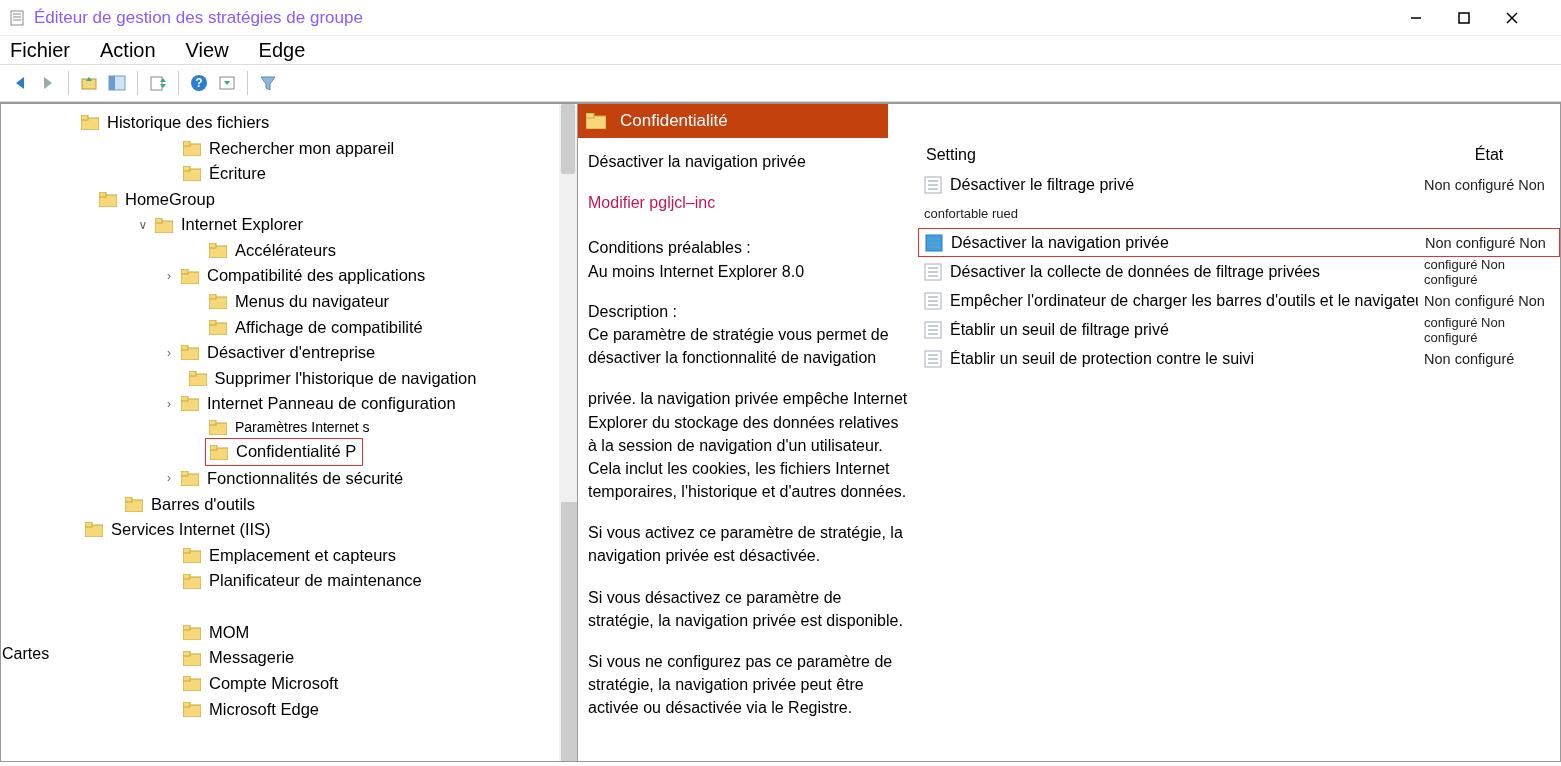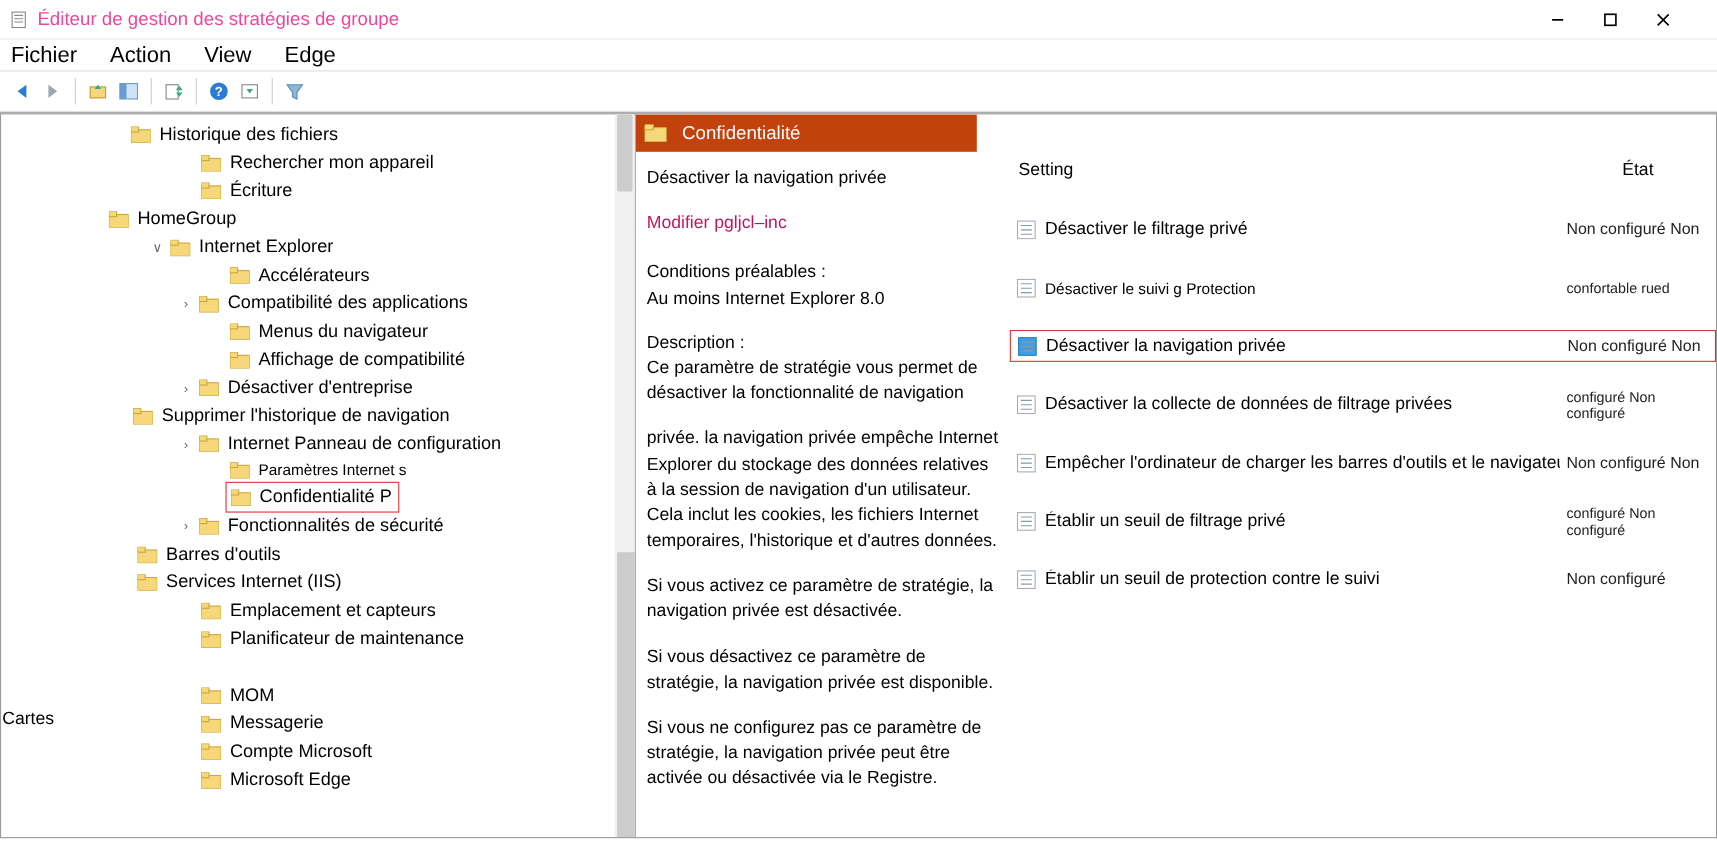--- a/index.html
+++ b/index.html
@@ -1,20 +1,20 @@
 <!DOCTYPE html>
 <html><head>
 <meta charset="utf-8">
 <style>
   * { box-sizing: border-box; margin: 0; padding: 0; }
   body { font-family: "Segoe UI", Arial, sans-serif; font-size: 14px; background: #fff; color: #000; width:1561px; height:766px; overflow:hidden; position:relative;}
   
   .titlebar { display:flex; align-items:center; height:36px; padding:0 8px; border-bottom:1px solid #eee;}
   .titlebar .app-icon { width:18px; height:18px; margin-right:8px; display:inline-block;}
-  .titlebar .title { font-size:17px; color:#ec4899;}
+  .titlebar .title { font-size:17px; color:#8b5cf6;}
   .titlebar .spacer { flex:1;}
   .titlebar .win-btn { width:48px; text-align:center; font-size:14px; color:#222; cursor:pointer;}
   
   .menubar { display:flex; align-items:center; height:28px; padding:0 10px; font-size:20px;}
   .menubar .menu-item { margin-right:30px; cursor:pointer;}
   
   .toolbar { display:flex; align-items:center; height:38px; padding:0 8px; border-top:1px solid #ddd; border-bottom:1px solid #ddd; gap:4px;}
   .toolbar .tb-btn { width:24px; height:24px; display:flex; align-items:center; justify-content:center; cursor:pointer;}
   .toolbar .sep { width:1px; height:24px; background:#ccc; margin:0 4px;}
   
@@ -37,21 +37,21 @@
   .desc-col { width:340px; padding:12px 8px 0 10px; font-size:16px; line-height:1.45;}
   .desc-col .policy-name { margin-bottom:18px;}
   .desc-col .edit-link { color:#be185d; margin-bottom:22px; }
   
   .list-col { flex:1; position:relative; padding-top:8px;}
   .list-headers { display:flex; font-size:16px; padding:0 0 6px 0;}
   .col-setting { width:500px; padding-left:8px;}
   .col-state { flex:1; text-align:center;}
   
   .list-rows { position:relative;}
-  .list-row { display:flex; align-items:center; height:29px; font-size:16px;margin-top:24px;}
+  .list-row { display:flex; align-items:center; height:29px; font-size:16px;}
   .list-row .setting-cell { width:500px; display:flex; align-items:center; padding-left:6px; overflow:hidden; white-space:nowrap;}
   .list-row .state-cell { flex:1; font-size:14.5px; color:#222; padding-left:6px;}
   .setting-icon { width:18px; height:18px; margin-right:8px; flex-shrink:0;}
   .list-row.hl { border:1px solid #d33; }
   .list-row.hl .setting-icon rect { fill:#3aa0e8; stroke:#2a7db8;}
   
   .right-scroll { position:absolute; left:560px; top:398px; width:18px; height:260px; background:#ccc;}
   
   .orphan { position:absolute; left:2px; top:645px; font-size:16px;}
   
@@ -146,21 +146,21 @@
       <svg width="20" height="20">
         <polygon points="3,4 17,4 12,11 12,17 8,15 8,11" fill="#8fb7d8" stroke="#5a8ab5"></polygon>
       </svg>
     </span>
 </div>
 
 <div class="content">
 
   <div class="tree-panel">
     <div class="tree" id="tree">
-        <div class="tree-row" style="padding-left: 114px; align-items: flex-end;">
+        <div class="tree-row" style="padding-left: 76px; align-items: flex-end;">
           <span class="label-wrap">
             <span class="folder-icon">
               <svg width="18" height="15">
                 <rect x="0" y="3" width="18" height="12" fill="#f6d77a" stroke="#c8a93a"></rect>
                 <rect x="0" y="0" width="7" height="5" fill="#f6d77a" stroke="#c8a93a"></rect>
               </svg>
             </span>
             <span>Historique des fichiers</span>
           </span>
         </div>
@@ -259,21 +259,21 @@
           <span class="label-wrap">
             <span class="folder-icon">
               <svg width="18" height="15">
                 <rect x="0" y="3" width="18" height="12" fill="#f6d77a" stroke="#c8a93a"></rect>
                 <rect x="0" y="0" width="7" height="5" fill="#f6d77a" stroke="#c8a93a"></rect>
               </svg>
             </span>
             <span>Désactiver d'entreprise</span>
           </span>
         </div>
-        <div class="tree-row" style="padding-left: 116px;">
+        <div class="tree-row" style="padding-left: 83px; justify-content: center;">
           <span class="label-wrap">
             <span class="folder-icon">
               <svg width="18" height="15">
                 <rect x="0" y="3" width="18" height="12" fill="#f6d77a" stroke="#c8a93a"></rect>
                 <rect x="0" y="0" width="7" height="5" fill="#f6d77a" stroke="#c8a93a"></rect>
               </svg>
             </span>
             <span>Supprimer l'historique de navigation</span>
           </span>
         </div>
@@ -327,21 +327,21 @@
           <span class="label-wrap">
             <span class="folder-icon">
               <svg width="18" height="15">
                 <rect x="0" y="3" width="18" height="12" fill="#f6d77a" stroke="#c8a93a"></rect>
                 <rect x="0" y="0" width="7" height="5" fill="#f6d77a" stroke="#c8a93a"></rect>
               </svg>
             </span>
             <span>Barres d'outils</span>
           </span>
         </div>
-        <div class="tree-row" style="padding-left: 120px;">
+        <div class="tree-row" style="padding-left: 80px;">
           <span class="label-wrap">
             <span class="folder-icon">
               <svg width="18" height="15">
                 <rect x="0" y="3" width="18" height="12" fill="#f6d77a" stroke="#c8a93a"></rect>
                 <rect x="0" y="0" width="7" height="5" fill="#f6d77a" stroke="#c8a93a"></rect>
               </svg>
             </span>
             <span>Services Internet (IIS)</span>
           </span>
         </div>
@@ -458,31 +458,20 @@
                     <line x1="4" y1="5" x2="14" y2="5" stroke="#89a"></line>
                     <line x1="4" y1="9" x2="14" y2="9" stroke="#89a"></line>
                     <line x1="4" y1="13" x2="14" y2="13" stroke="#89a"></line>
                   </svg>
                 </span>
                 <span>Désactiver le filtrage privé</span>
               </div>
               <div class="state-cell">Non configuré Non</div>
             </div>
             <div class="list-row">
-              <div class="setting-cell">
-                <span class="setting-icon">
-                  <svg width="18" height="18">
-                    <rect x="1" y="1" width="16" height="16" fill="#fff" stroke="#aab"></rect>
-                    <line x1="4" y1="5" x2="14" y2="5" stroke="#89a"></line>
-                    <line x1="4" y1="9" x2="14" y2="9" stroke="#89a"></line>
-                    <line x1="4" y1="13" x2="14" y2="13" stroke="#89a"></line>
-                  </svg>
-                </span>
-                <span style="font-size:14px;">Désactiver le suivi    g Protection</span>
-              </div>
               <div class="state-cell" style="font-size: 13px;">confortable rued</div>
             </div>
             <div class="list-row hl">
               <div class="setting-cell">
                 <span class="setting-icon">
                   <svg width="18" height="18">
                     <rect x="1" y="1" width="16" height="16" fill="#3aa0e8" stroke="#2a7db8"></rect>
                     <line x1="4" y1="5" x2="14" y2="5" stroke="#89a"></line>
                     <line x1="4" y1="9" x2="14" y2="9" stroke="#89a"></line>
                     <line x1="4" y1="13" x2="14" y2="13" stroke="#89a"></line>

